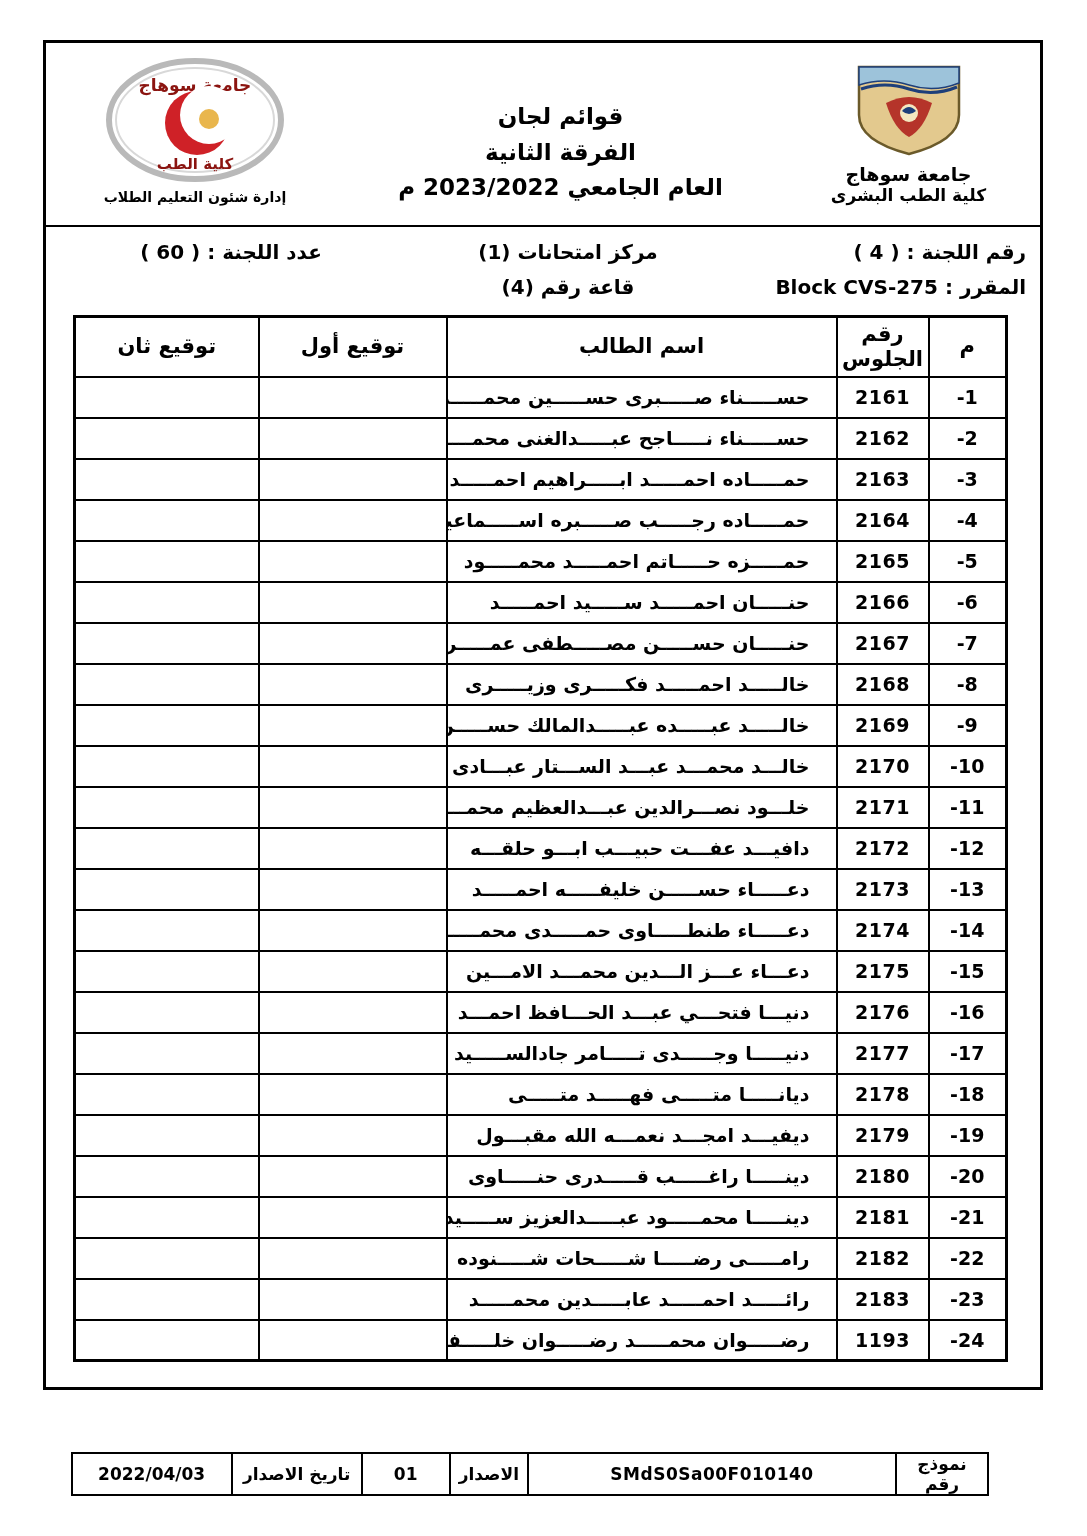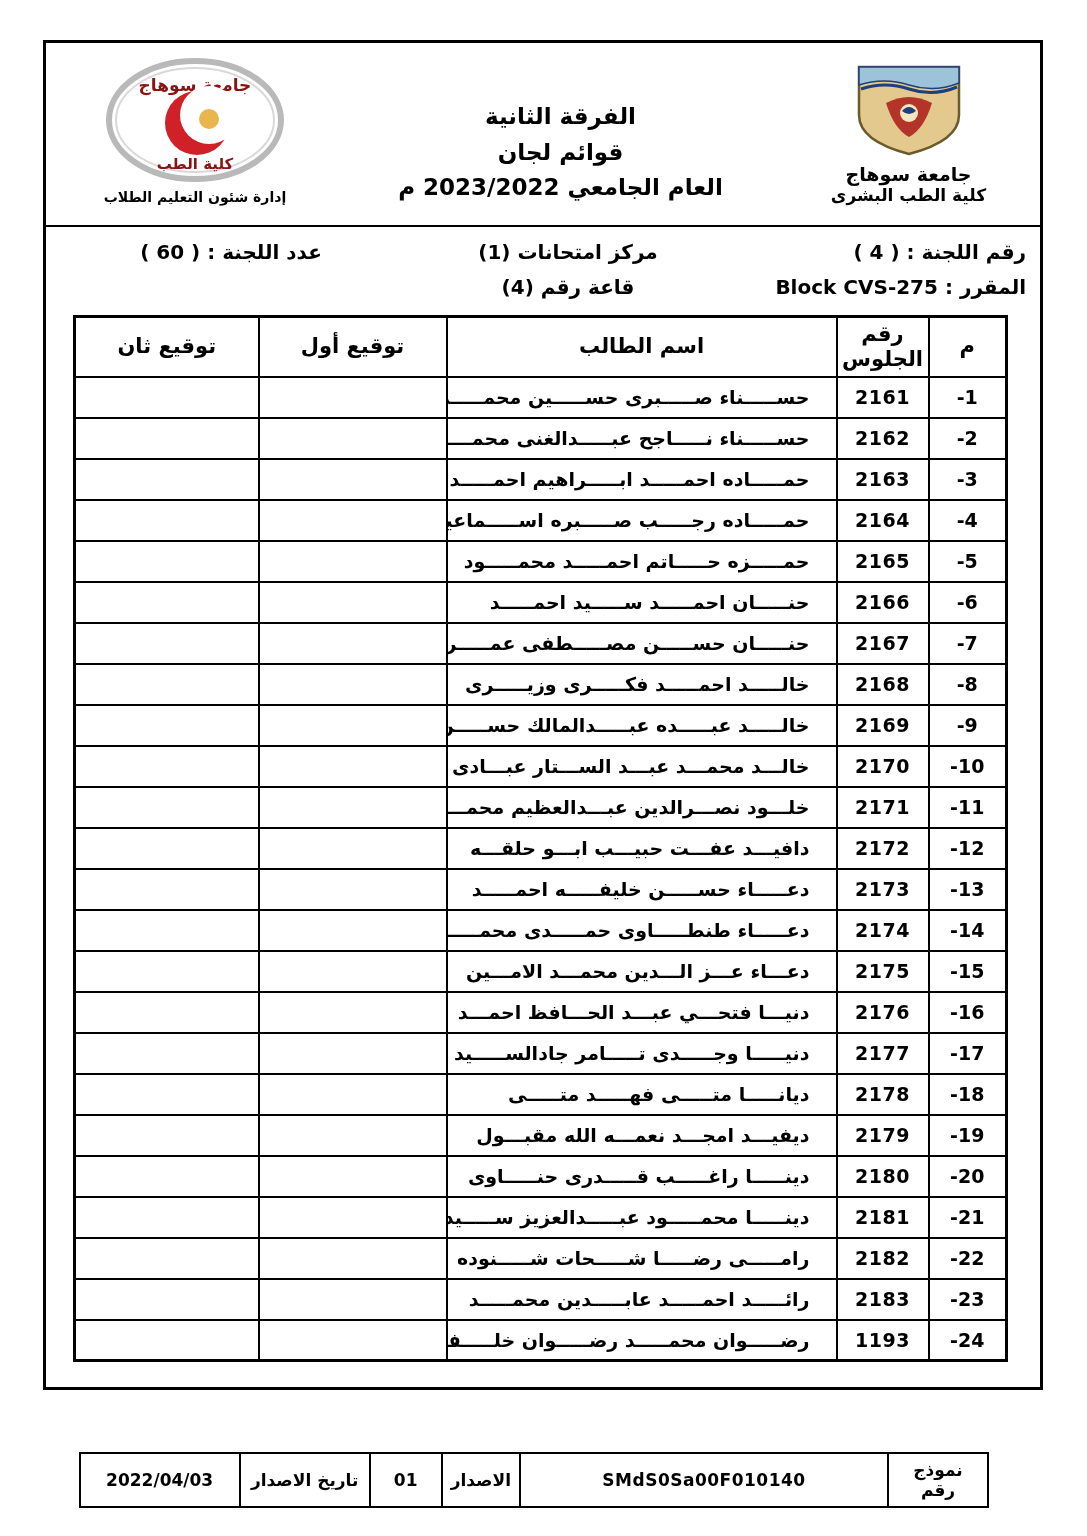--- a/index.html
+++ b/index.html
@@ -54,26 +54,26 @@
   td.col-name  { text-align: right; padding: 0 26px 0 8px; white-space: nowrap; overflow: hidden; }
   td.col-sig   { background: #fff; }
 
   
   table.footer-strip {
     position: absolute; top: 1452px; right: 98px;
     border-collapse: collapse; font-weight: bold; font-size: 17px;
   }
   .footer-strip td {
     border: 2px solid #000; height: 36px;
-    text-align: center; vertical-align: middle; padding: 6px 8px;
-  }
-  .fs-form-label { width: 100px; }
+    text-align: center; vertical-align: middle; padding: 0 8px;
+  }
+  .fs-form-label { width: 92px; }
   .fs-form-value { width: 368px; direction: ltr; letter-spacing: 0.5px; }
   .fs-ver-label  { width: 74px; }
-  .fs-ver-value  { width: 72px; direction: ltr; }
+  .fs-ver-value  { width: 88px; direction: ltr; }
   .fs-date-label { width: 130px; }
   .fs-date-value { width: 160px; direction: ltr; }
 </style>
 </head>
 <body>
 
 <div class="page">
   <div class="main-box">
 
     <div class="header">
@@ -87,22 +87,22 @@
             <path d="M34,40 Q57,28 80,40 Q72,66 57,74 Q42,66 34,40 Z" fill="#b5342a"></path>
             <circle cx="57" cy="50" r="9" fill="#f4e7c0"></circle>
             <path d="M50,48 q7,-8 14,0 q-7,6 -14,0 Z" fill="#1e3f7a"></path>
           </svg>
         </span>
         <div class="univ-name">جامعة سوهاج</div>
         <div class="univ-faculty">كلية الطب البشرى</div>
       </div>
 
       <div class="title-block">
+        <div class="title-line">قوائم لجان</div>
         <div class="title-line">الفرقة الثانية</div>
-        <div class="title-line">قوائم لجان</div>
         <div class="title-line">العام الجامعي 2023/2022 م</div>
       </div>
 
       <div class="admin-block">
         <span>
           <svg width="180" height="126" viewBox="0 0 180 126" aria-hidden="true">
             <ellipse cx="90" cy="63" rx="86" ry="59" fill="#ffffff" stroke="#b9b9b9" stroke-width="6"></ellipse>
             <ellipse cx="90" cy="63" rx="79" ry="52" fill="none" stroke="#d8d8d8" stroke-width="2"></ellipse>
             <text x="90" y="34" text-anchor="middle" font-size="17" font-weight="bold" fill="#8b1410" font-family="DejaVu Sans, sans-serif">جامعة سوهاج</text>
             <circle cx="92" cy="66" r="32" fill="#cf2127"></circle>

